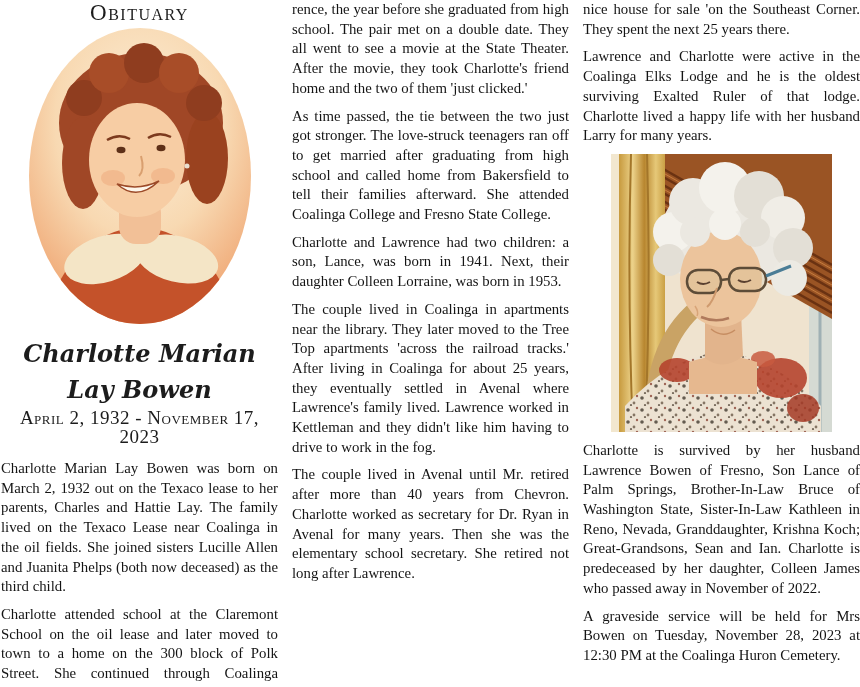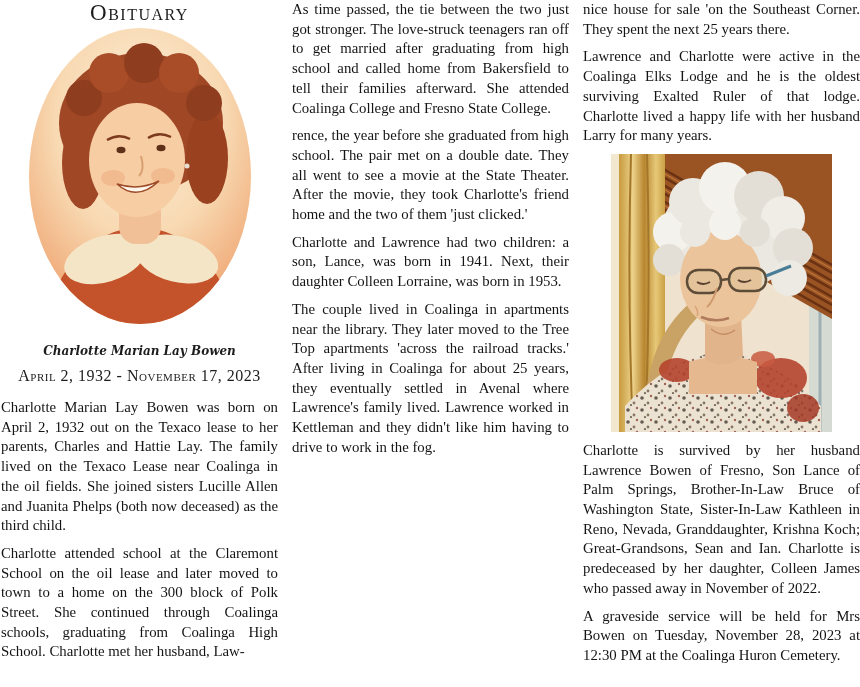--- a/index.html
+++ b/index.html
@@ -13,24 +13,24 @@
     font-size:14.8px;line-height:19.7px;text-align:justify;
     margin:0 0 8px 0;text-justify:inter-word;
   }
   .obit-heading{
     text-align:center;font-variant:small-caps;font-size:23px;line-height:26px;
     letter-spacing:1.5px;margin:0 0 2px 0;color:#1c1c1c;
   }
   .oval-photo{width:222px;height:296px;margin:0 auto;}
   .deceased-name{
     text-align:center;font-family:"DejaVu Serif",serif;font-style:italic;font-weight:bold;
-    font-size:12px;line-height:30px;margin:12px 0 0 0;color:#1c1c1c;
+    font-size:24px;line-height:36px;margin:12px 0 0 0;color:#1c1c1c;
   }
   .life-dates{
-    text-align:center;font-variant:small-caps;font-size:16px;line-height:19px;
+    text-align:center;font-variant:small-caps;font-size:19px;line-height:19px;
     letter-spacing:0.5px;margin:0 0 13px 0;color:#1c1c1c;
   }
   .elder-photo{width:221px;height:278px;margin:3px auto 9px auto;}
   svg{display:block;}
 </style>
 </head>
 <body>
 
 <div class="page">
 
@@ -85,29 +85,30 @@
           <path d="M88,156 Q108,174 130,153 Q110,163 88,156 Z" fill="#fdf6ea" stroke="#9c4a28" stroke-width="1.5"></path>
 
           <circle cx="158" cy="138" r="2.5" fill="#e8ded0"></circle>
         </g>
       </svg>
     </div>
 
     <div class="deceased-name">Charlotte Marian Lay Bowen</div>
     <div class="life-dates">April 2, 1932 - November 17, 2023</div>
 
-    <p class="body">Charlotte Marian Lay Bowen was born on April 2, 1932 out on the Texaco lease to her parents, Charles and Hattie Lay. The family lived on the Texaco Lease near Coalinga in the oil fields. She joined sisters Lucille Allen and Juanita Phelps (both now deceased) as the third child.</p>
+    <p class="body">Charlotte Marian Lay Bowen was born on March 2, 1932 out on the Texaco lease to her parents, Charles and Hattie Lay. The family lived on the Texaco Lease near Coalinga in the oil fields. She joined sisters Lucille Allen and Juanita Phelps (both now deceased) as the third child.</p>
     <p class="body">Charlotte attended school at the Claremont School on the oil lease and later moved to town to a home on the 300 block of Polk Street. She continued through Coalinga schools, graduating from Coalinga High School. Charlotte met her husband, Law-</p>
   </div>
 
   <div class="col">
+    <p class="body">rence, the year before she graduated from high school. The pair met on a double date. They all went to see a movie at the State Theater. After the movie, they took Charlotte's friend home and the two of them 'just clicked.'</p>
     <p class="body">As time passed, the tie between the two just got stronger. The love-struck teenagers ran off to get married after graduating from high school and called home from Bakersfield to tell their families afterward. She attended Coalinga College and Fresno State College.</p>
-    <p class="body">rence, the year before she graduated from high school. The pair met on a double date. They all went to see a movie at the State Theater. After the movie, they took Charlotte's friend home and the two of them 'just clicked.'</p>
     <p class="body">Charlotte and Lawrence had two children: a son, Lance, was born in 1941. Next, their daughter Colleen Lorraine, was born in 1953.</p>
     <p class="body">The couple lived in Coalinga in apartments near the library. They later moved to the Tree Top apartments 'across the railroad tracks.' After living in Coalinga for about 25 years, they eventually settled in Avenal where Lawrence's family lived. Lawrence worked in Kettleman and they didn't like him having to drive to work in the fog.</p>
+    <p class="body">The couple lived in Avenal until Mr. retired after more than 40 years from Chevron. Charlotte worked as secretary for Dr. Ryan in Avenal for many years. Then she was the elementary school secretary. She retired not long after Lawrence.</p>
   </div>
 
   <div class="col">
     <p class="body">nice house for sale 'on the Southeast Corner. They spent the next 25 years there.</p>
     <p class="body">Lawrence and Charlotte were active in the Coalinga Elks Lodge and he is the oldest surviving Exalted Ruler of that lodge. Charlotte lived a happy life with her husband Larry for many years.</p>
 
     <div class="elder-photo">
       <svg width="221" height="278" viewBox="0 0 221 278">
         <defs>
           <linearGradient id="curtain" x1="0" y1="0" x2="1" y2="0">

